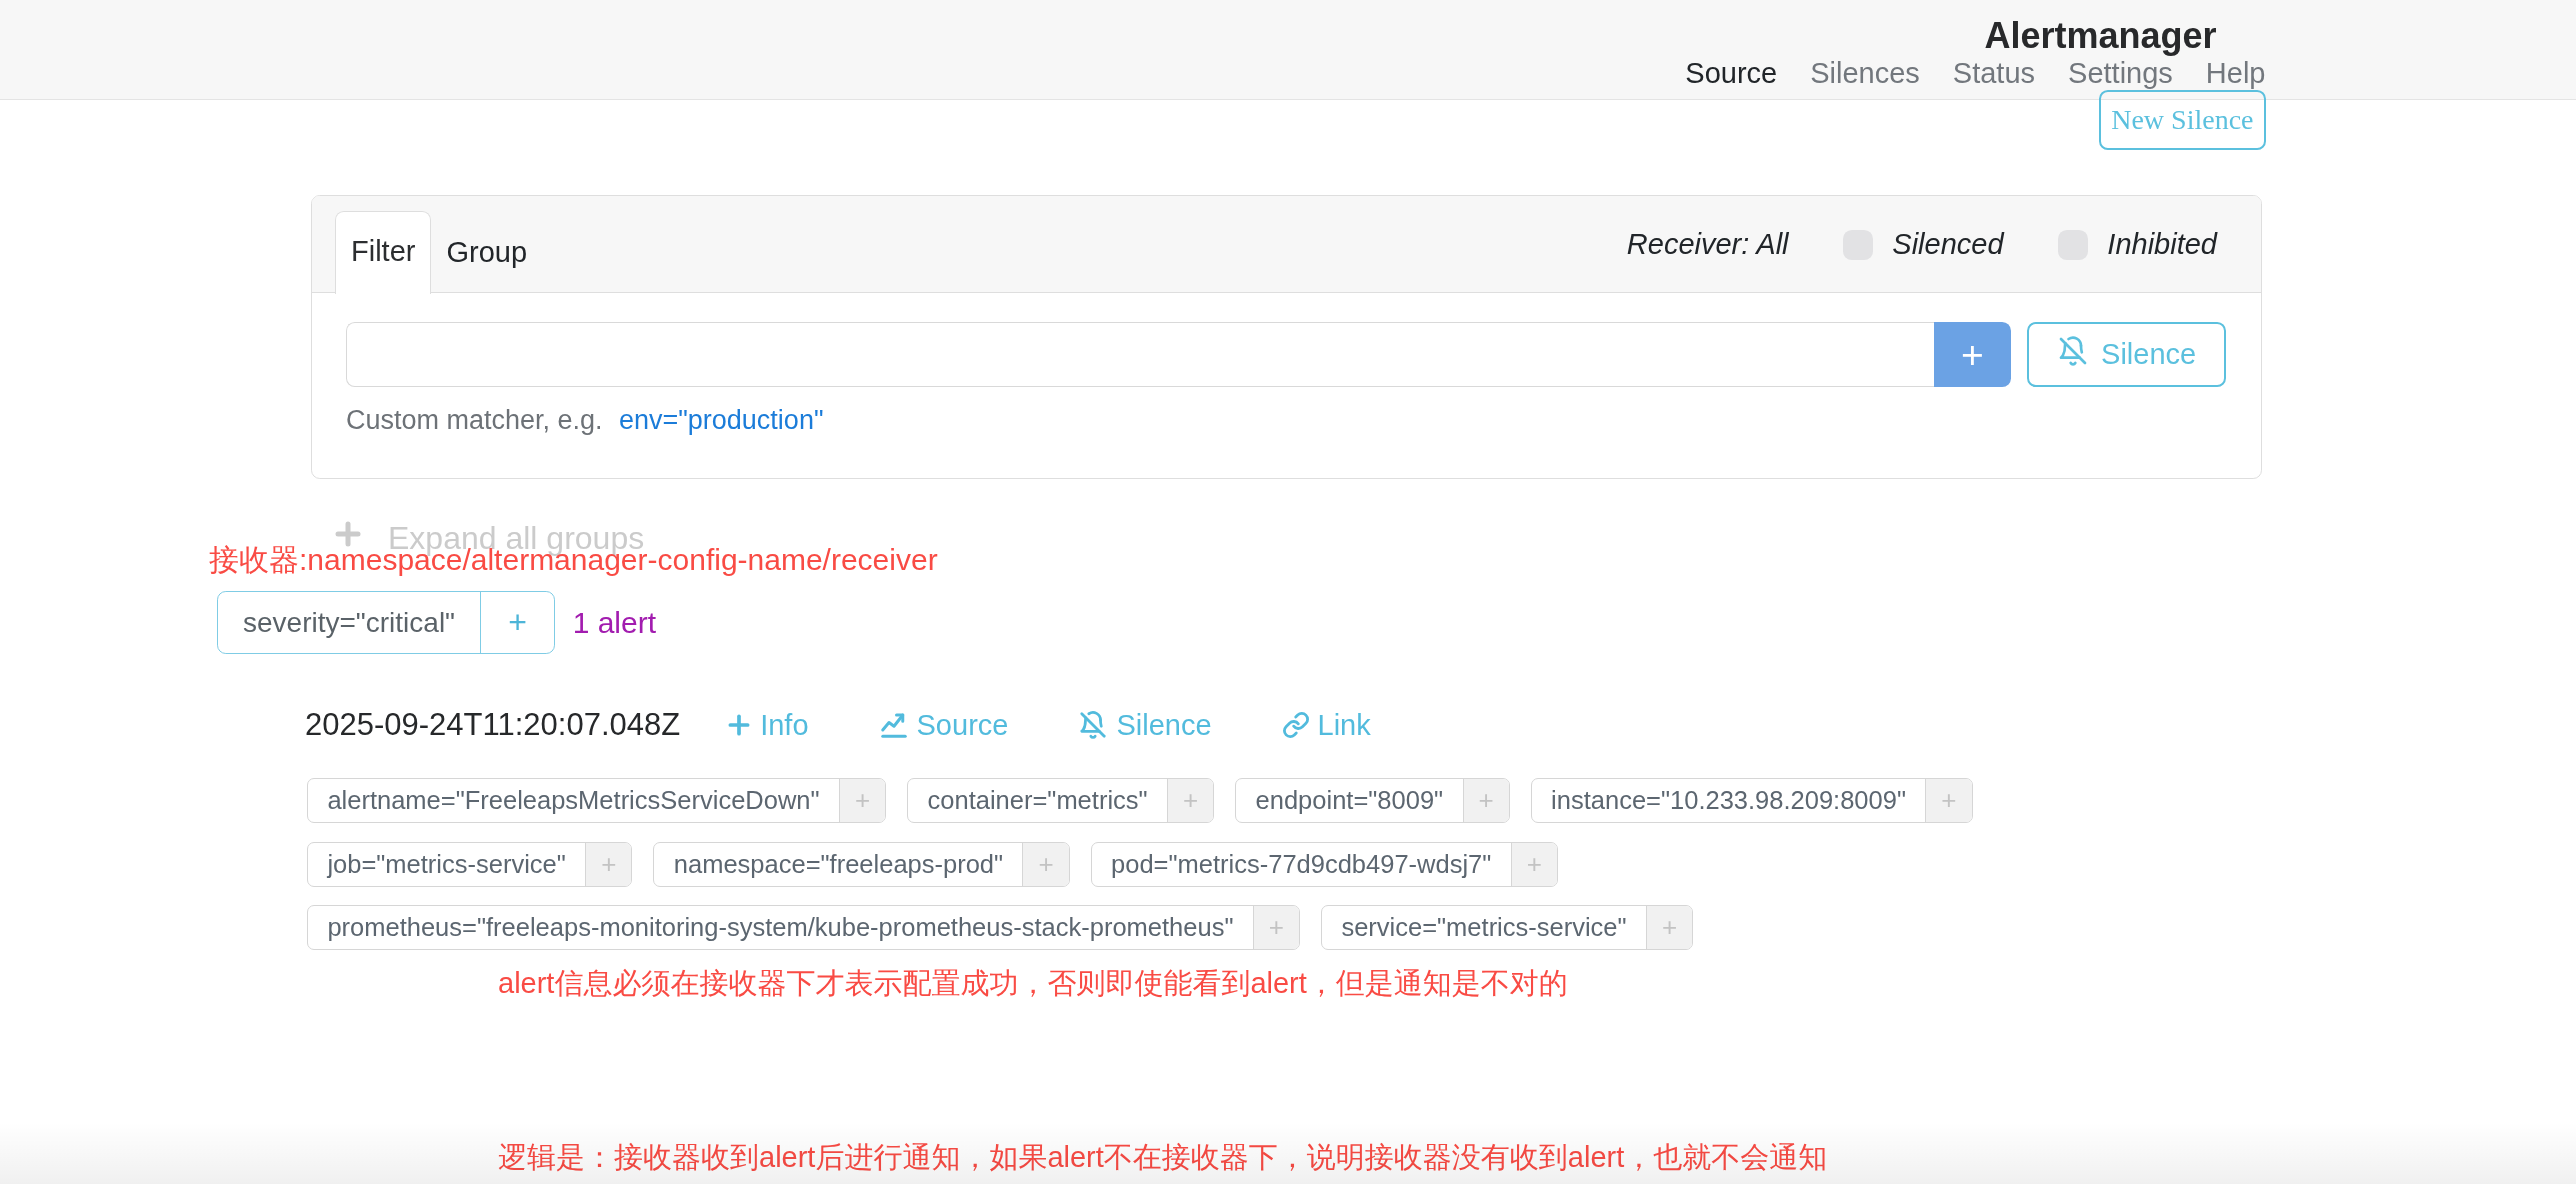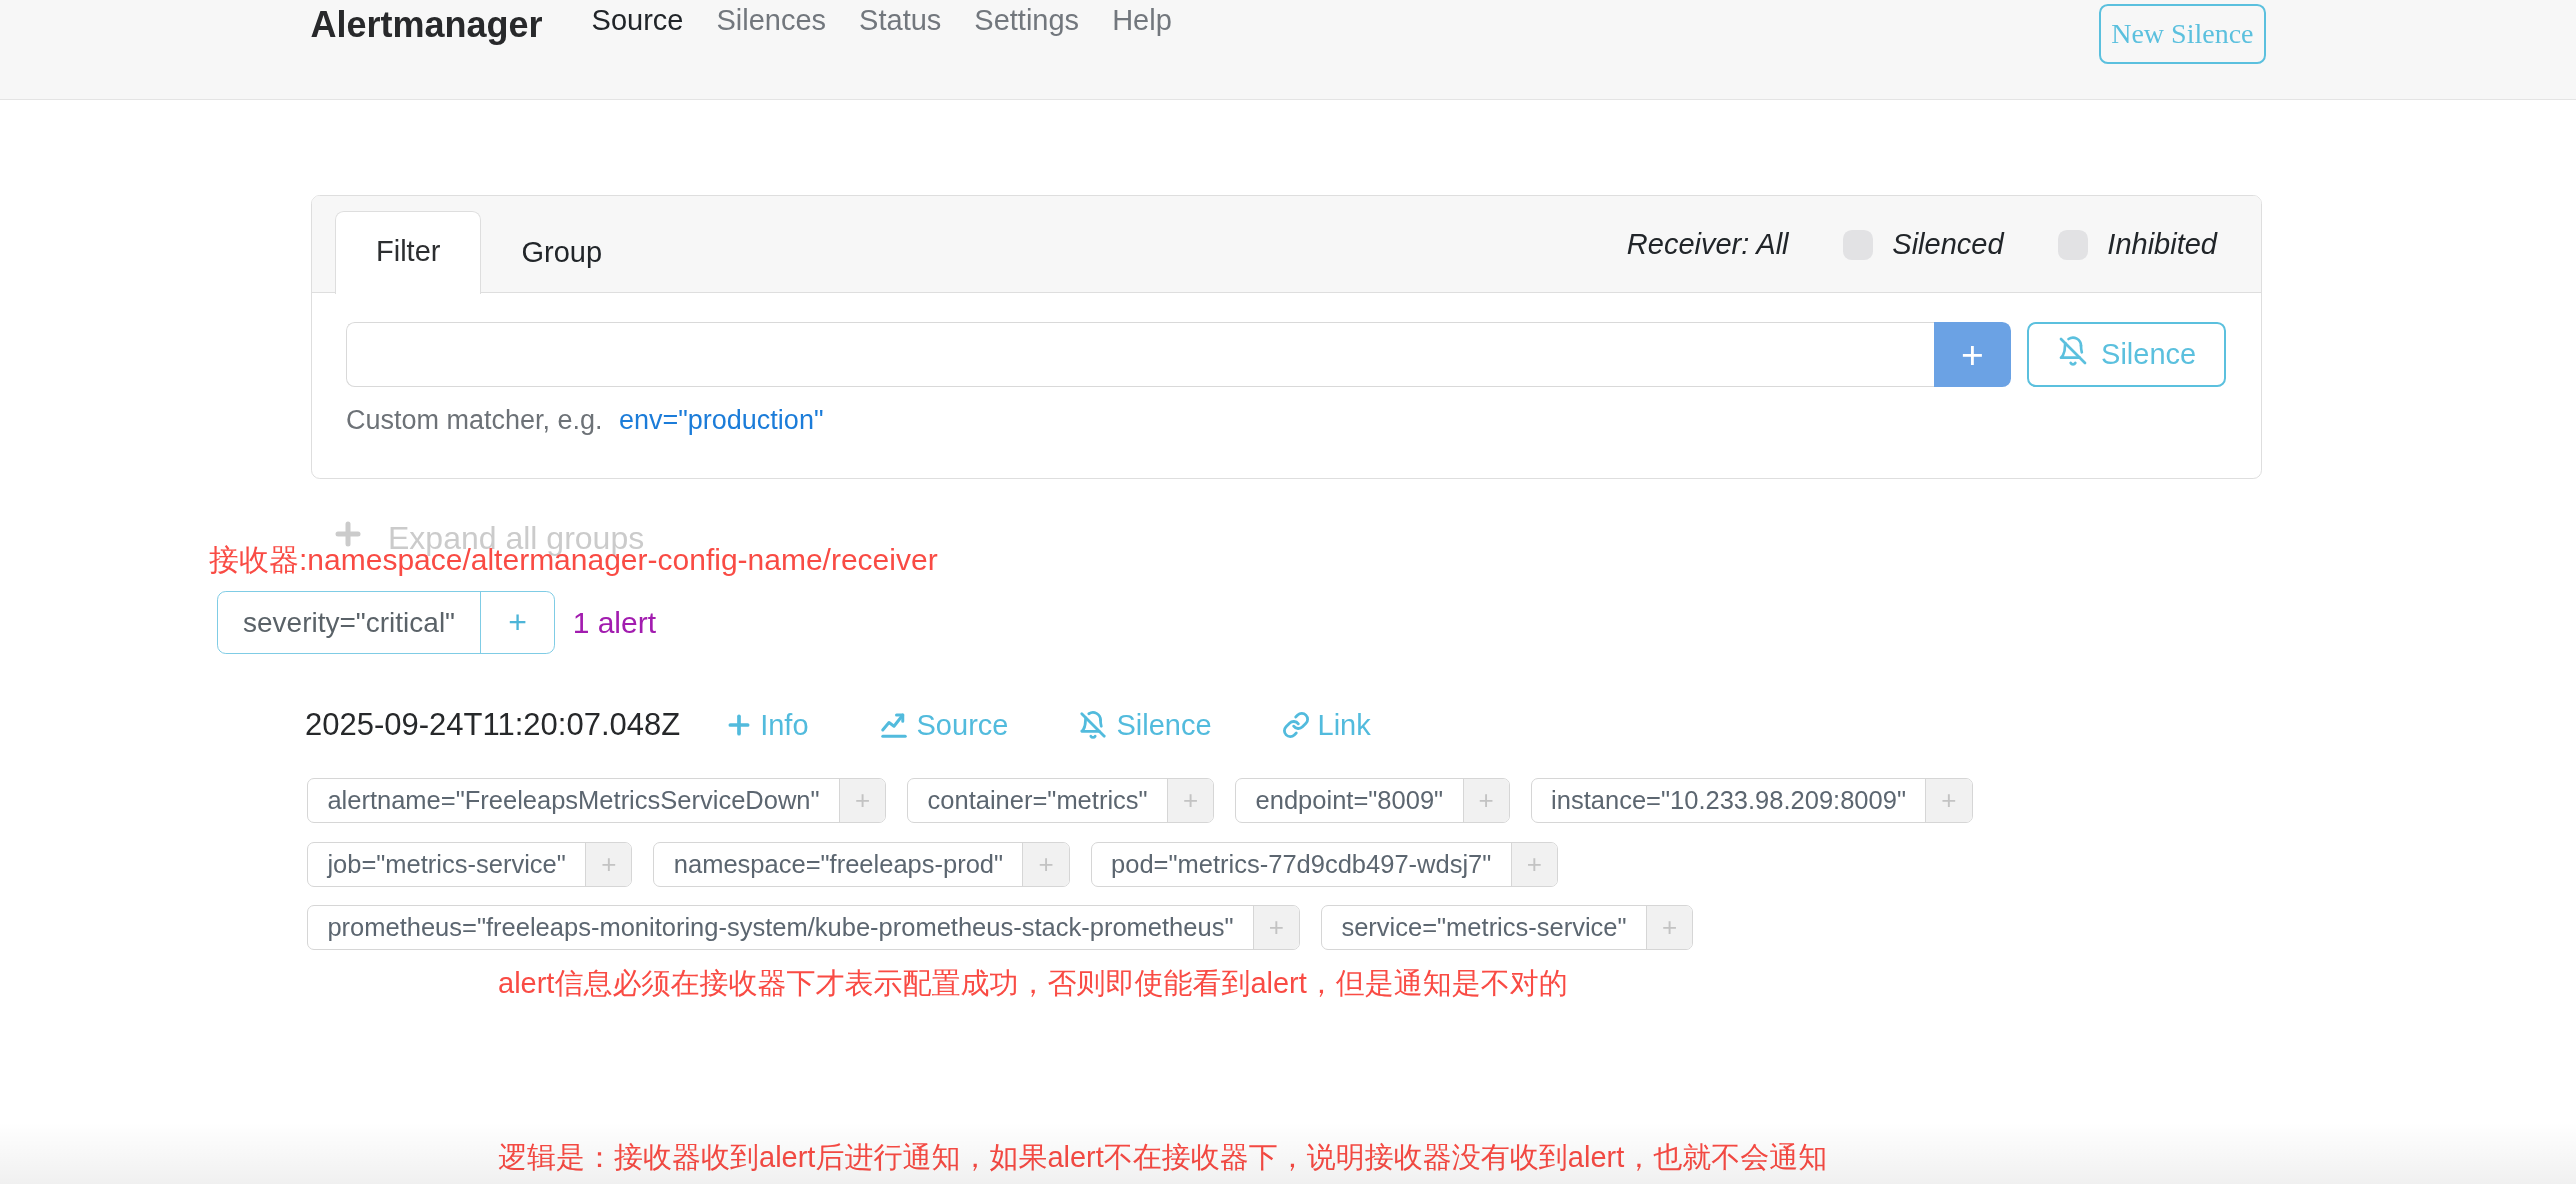--- a/index.html
+++ b/index.html
@@ -11,22 +11,22 @@
     position: relative;
     overflow: hidden;
   }
 
   
   .navbar {
     position: absolute; top: 0; left: 0; width: 100%; height: 100px;
     background: #f7f7f7; border-bottom: 1.8px solid #e4e4e4;
   }
   .navbar-inner {
-    width: 1955px; margin: 4px auto; height: 100%;
-    display: flex; align-items: flex-start;
+    width: 1955px; margin: 15px auto; height: 100%;
+    display: flex; align-items: flex-end; flex-direction: column;
   }
   .brand { font-size: 36px; font-weight: bold; color: #28292b; margin-right: 49px; cursor: pointer; }
   .nav-links { display: flex; align-items: center; gap: 33px; }
   .nav-link { font-size: 29px; color: #72777d; cursor: pointer; text-decoration: none; }
   .nav-link.active { color: #212529; }
   .btn-new-silence {
     margin-left: auto;
     border: 2.6px solid #5bc0de; border-radius: 8.8px; background: transparent;
     color: #5bc0de; font-size: 28px; font-family: Liberation Serif, serif;
     padding: 14px 10px; cursor: pointer; line-height: 1;
@@ -37,21 +37,21 @@
     position: absolute; left: 311px; top: 195px; width: 1951px; height: 284px;
     border: 1.8px solid #dedede; border-radius: 8.8px; background: #ffffff;
   }
   .card-header {
     height: 97px; background: #f7f7f7; border-bottom: 1.8px solid #dedede;
     border-radius: 7px 7px 0 0;
     display: flex; align-items: flex-end; position: relative;
   }
   .tabs { display: flex; align-items: flex-end; margin-left: 23px; height: 100%; }
   .tab {
-    font-size: 29px; color: #212529; padding: 23px 40px; cursor: pointer;
+    font-size: 29px; color: #212529; padding: 23px 15px; cursor: pointer;
     margin-top: 14px;
   }
   .tab.active {
     background: #ffffff; border: 1.8px solid #dedede; border-bottom: none;
     border-radius: 8.8px 8.8px 0 0; margin-bottom: -1.8px; padding-bottom: 26px;
     color: #2c2e30;
   }
   .header-controls {
     position: absolute; right: 44px; top: 0; height: 97px;
     display: flex; align-items: center; gap: 19.4px; font-style: italic;

